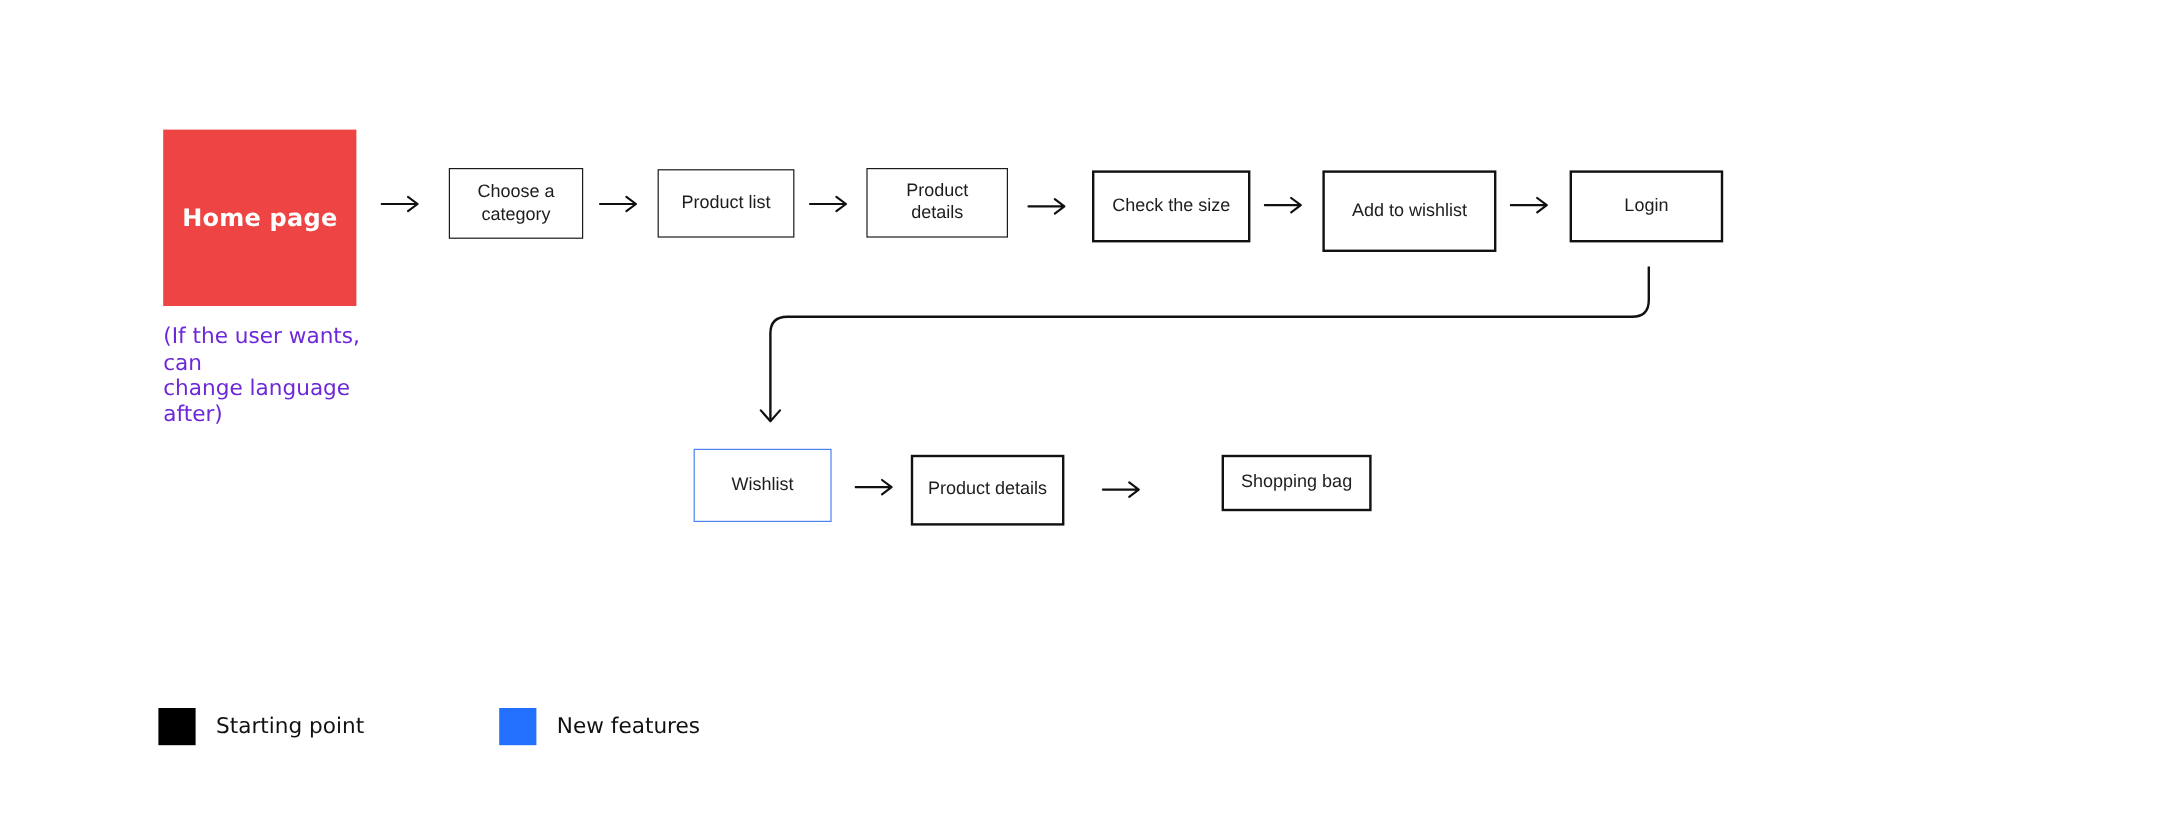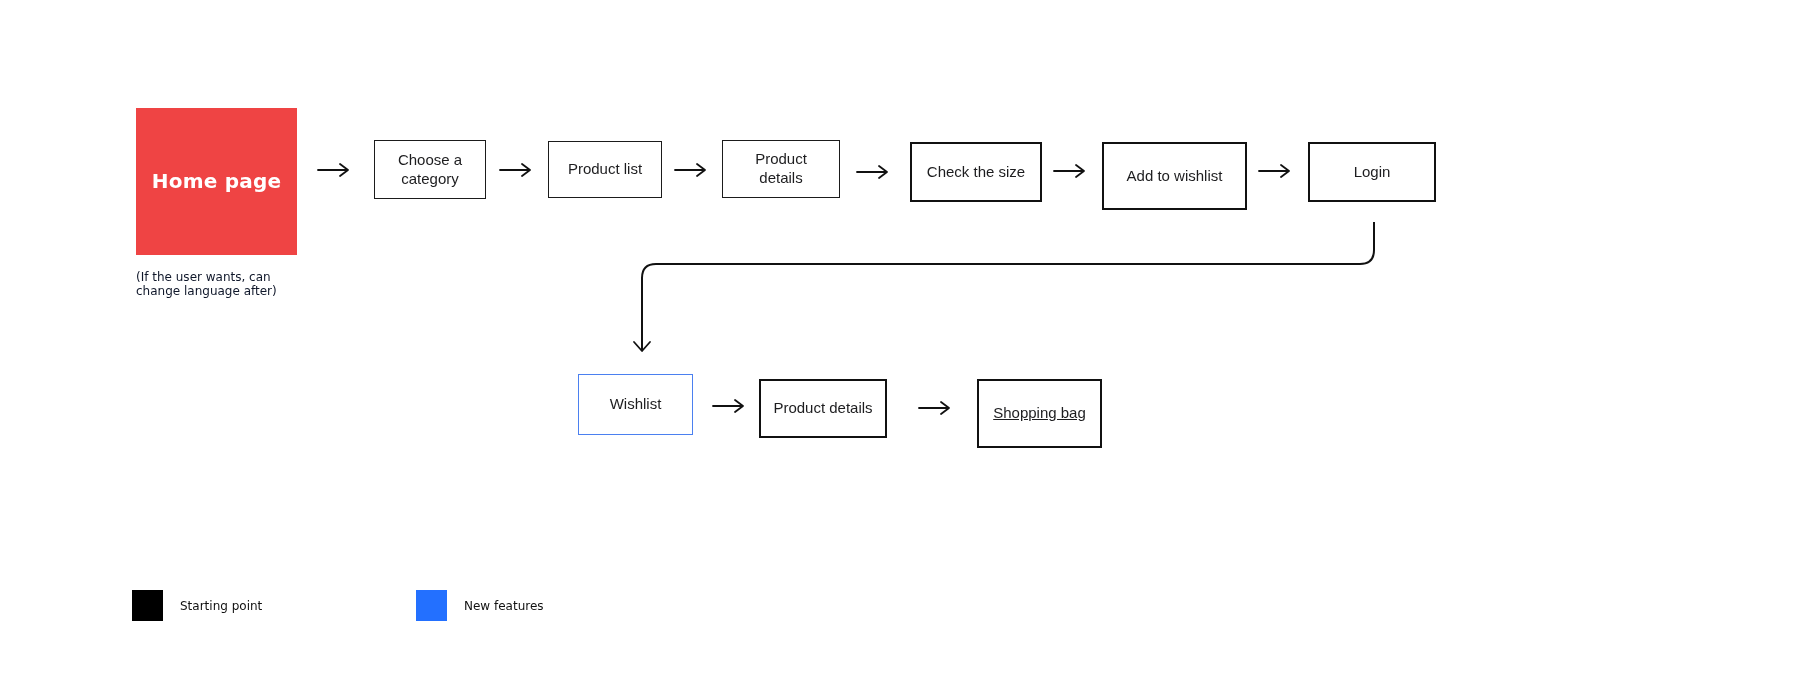--- a/index.html
+++ b/index.html
@@ -45,31 +45,31 @@
 
   .n-home   { left: 136px;  top: 108px; width: 161px; height: 147px; }
   .n-r1a    { left: 374px;  top: 140px; width: 112px; height: 59px;  }
   .n-r1b    { left: 548px;  top: 141px; width: 114px; height: 57px;  }
   .n-r1c    { left: 722px;  top: 140px; width: 118px; height: 58px;  }
   .n-r1d    { left: 910px;  top: 142px; width: 132px; height: 60px;  }
   .n-r1e    { left: 1102px; top: 142px; width: 145px; height: 68px;  }
   .n-r1f    { left: 1308px; top: 142px; width: 128px; height: 60px;  }
   .n-r2a    { left: 578px;  top: 374px; width: 115px; height: 61px;  }
   .n-r2b    { left: 759px;  top: 379px; width: 128px; height: 59px;  }
-  .n-r2c    { left: 977px;  top: 379px; width: 125px; height: 69px; text-decoration: underline;  }
+  .n-r2c    { left: 1018px;  top: 379px; width: 125px; height: 47px;  }
 
   .caption {
     position: absolute;
     left: 136px;
     top: 270px;
     width: 185px;
     font-family: "DejaVu Sans", sans-serif;
-    font-size: 12px;
+    font-size: 18px;
     line-height: 1.2;
-    color: #0f172a;
+    color: #6d28d9;
     white-space: pre-line;
   }
 
   
   .arrow { position: absolute; width: 38px; height: 16px; }
   .a1 { left: 317px;  top: 162px; }
   .a2 { left: 499px;  top: 162px; }
   .a3 { left: 674px;  top: 162px; }
   .a4 { left: 856px;  top: 164px; }
   .a5 { left: 1053px; top: 163px; }
@@ -86,21 +86,21 @@
   }
 
   
   .legend-item {
     position: absolute;
     top: 590px;
     display: flex;
     align-items: center;
     gap: 17px;
     font-family: "DejaVu Sans", sans-serif;
-    font-size: 12px;
+    font-size: 18px;
     color: #111111;
   }
   .legend-1 { left: 132px; }
   .legend-2 { left: 368px; padding-left: 48px; }
   .swatch { width: 31px; height: 31px; flex: 0 0 auto; }
 </style>
 </head>
 <body>
 
 <div class="canvas">

